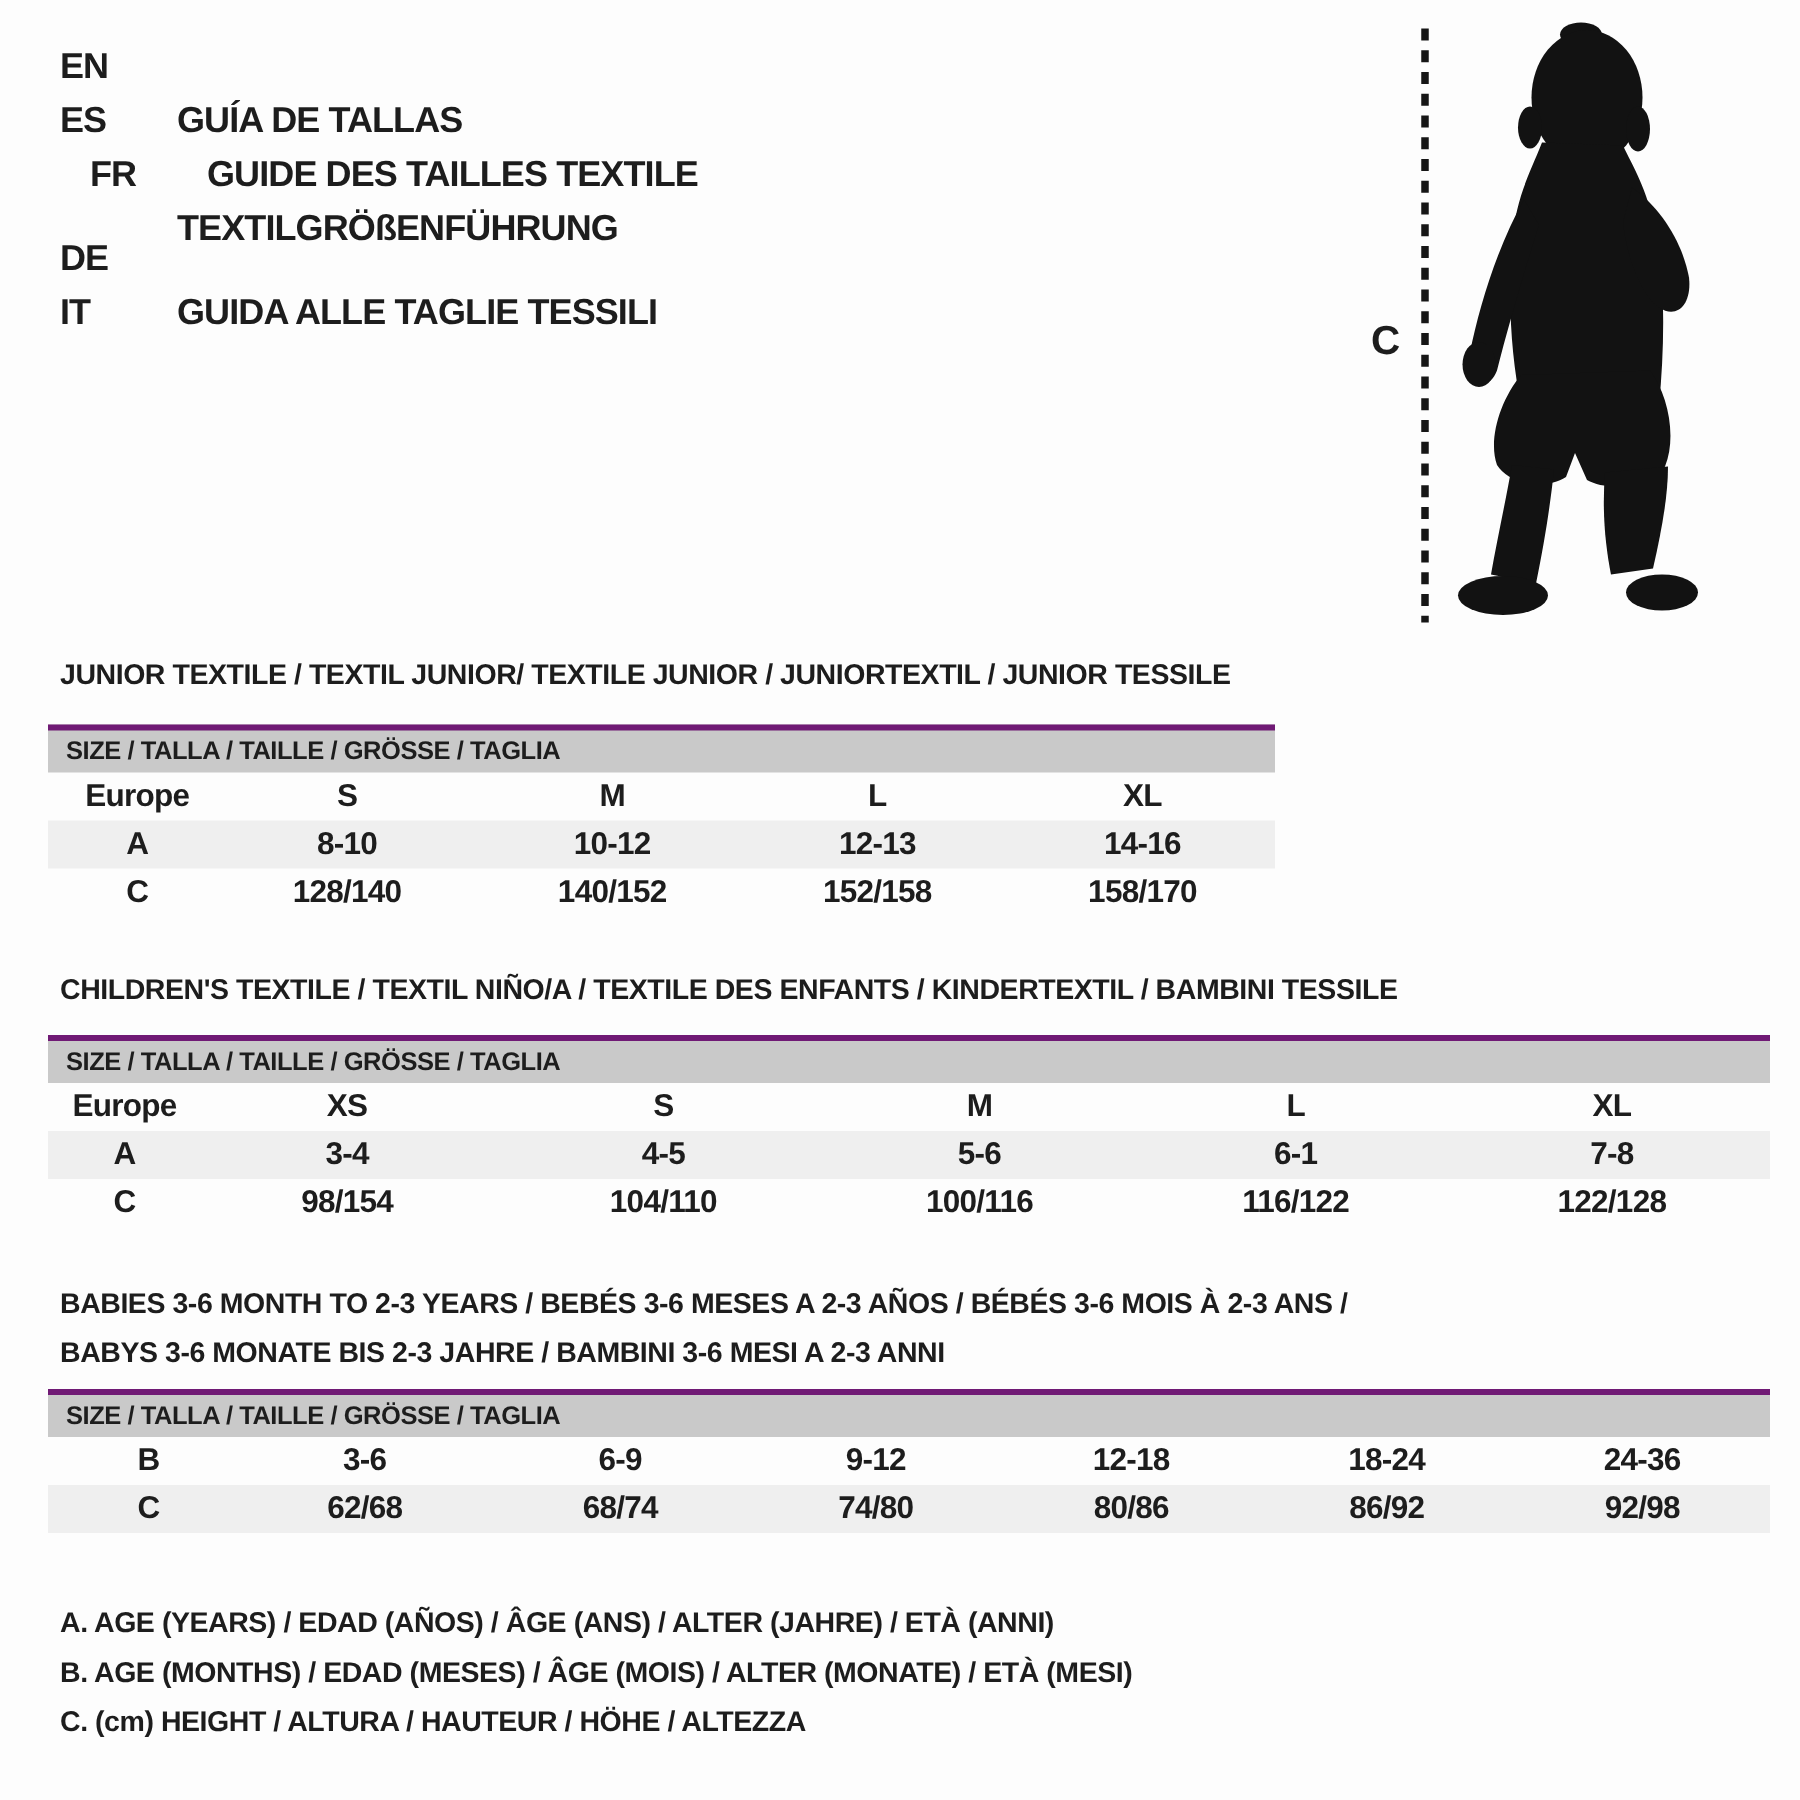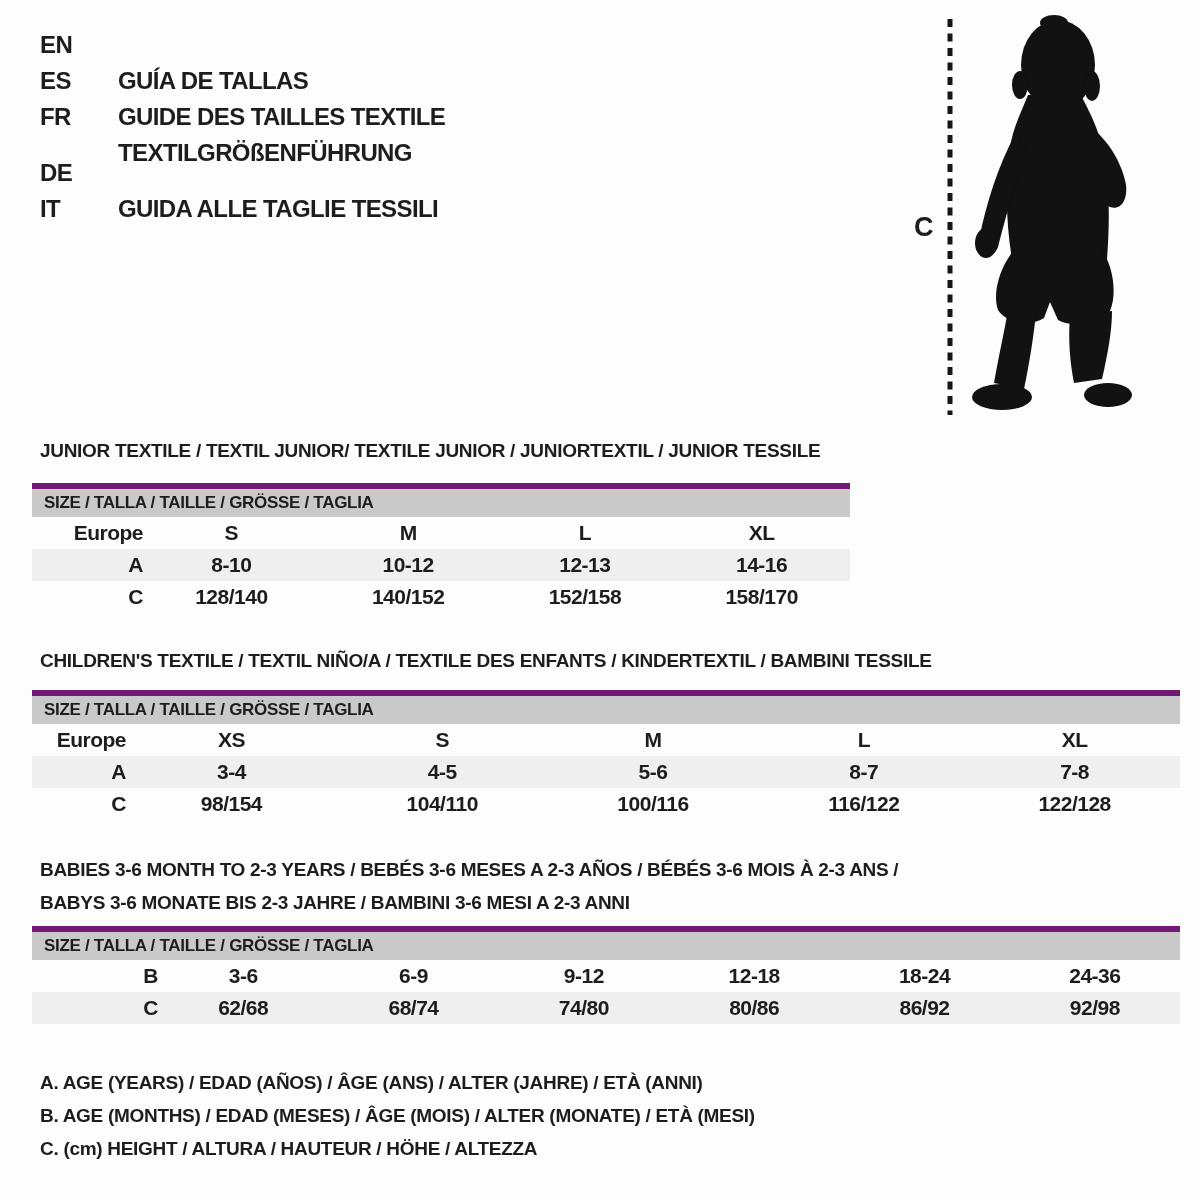--- a/index.html
+++ b/index.html
@@ -40,37 +40,37 @@
     font-size: 19px; font-weight: 700; letter-spacing: -0.3px;
     line-height: 33px; white-space: nowrap;
   }
   .table-junior   .size-band { margin-top: 16px; }
   .table-children .size-band { margin-top: 13px; }
   .table-babies   .size-band { margin-top: 7px; }
 
   .size-band {
     height: 28px; line-height: 28px;
     background: #c9c9c9;
-    border-top: 6px solid #701a75;
+    border-top: 4px solid #701a75;
     padding-left: 12px;
     font-size: 17px; font-weight: 700; letter-spacing: -0.3px;
     white-space: nowrap;
   }
 
   .trow { display: grid; height: 32px; align-items: center; }
   .table-junior   .trow { grid-template-columns: 111px repeat(4, 1fr); }
   .table-children .trow { grid-template-columns: 94px  repeat(5, 1fr); }
   .table-babies   .trow { grid-template-columns: 126px repeat(6, 1fr); }
   .trow.stripe { background: #efefef; }
 
   .cell {
     font-size: 21px; font-weight: 700; letter-spacing: -0.5px;
     white-space: nowrap;
   }
-  .cell.label { text-align: right; padding-left: 8px; }
+  .cell.label { text-align: center; padding-left: 8px; }
   .cell.val   { text-align: center; }
 
   
   .legend { position: absolute; left: 40px; top: 1066px; }
   .legend-line {
     font-size: 19px; font-weight: 700; letter-spacing: -0.3px;
     line-height: 33px; white-space: nowrap;
   }
 </style>
 </head>
@@ -80,21 +80,21 @@
 
   <section class="langs">
       <div class="lang-row">
         <div class="lang-code" style="display: inline-block;">EN</div>
       </div>
       <div class="lang-row">
         <div class="lang-code" style="display: inline-block;">ES</div>
         <div class="lang-label">GUÍA DE TALLAS</div>
       </div>
       <div class="lang-row">
-        <div class="lang-code" style="display: inline-block;">FR</div>
+        <div class="lang-code" style="display: inline-block; margin-left: 20px;">FR</div>
         <div class="lang-label">GUIDE DES TAILLES TEXTILE</div>
       </div>
       <div class="lang-row">
         <div class="lang-code" style="display: inline-block; margin-top: 20px;">DE</div>
         <div class="lang-label">TEXTILGRÖßENFÜHRUNG</div>
       </div>
       <div class="lang-row">
         <div class="lang-code" style="display: inline-block;">IT</div>
         <div class="lang-label">GUIDA ALLE TAGLIE TESSILI</div>
       </div>
@@ -163,21 +163,21 @@
           <div class="cell val">S</div>
           <div class="cell val">M</div>
           <div class="cell val">L</div>
           <div class="cell val">XL</div>
         </div>
         <div class="trow stripe">
           <div class="cell label">A</div>
           <div class="cell val">3-4</div>
           <div class="cell val">4-5</div>
           <div class="cell val">5-6</div>
-          <div class="cell val">8-7</div>
+          <div class="cell val">6-1</div>
           <div class="cell val">7-8</div>
         </div>
         <div class="trow">
           <div class="cell label">C</div>
           <div class="cell val">98/154</div>
           <div class="cell val">104/110</div>
           <div class="cell val">100/116</div>
           <div class="cell val">116/122</div>
           <div class="cell val">122/128</div>
         </div>

